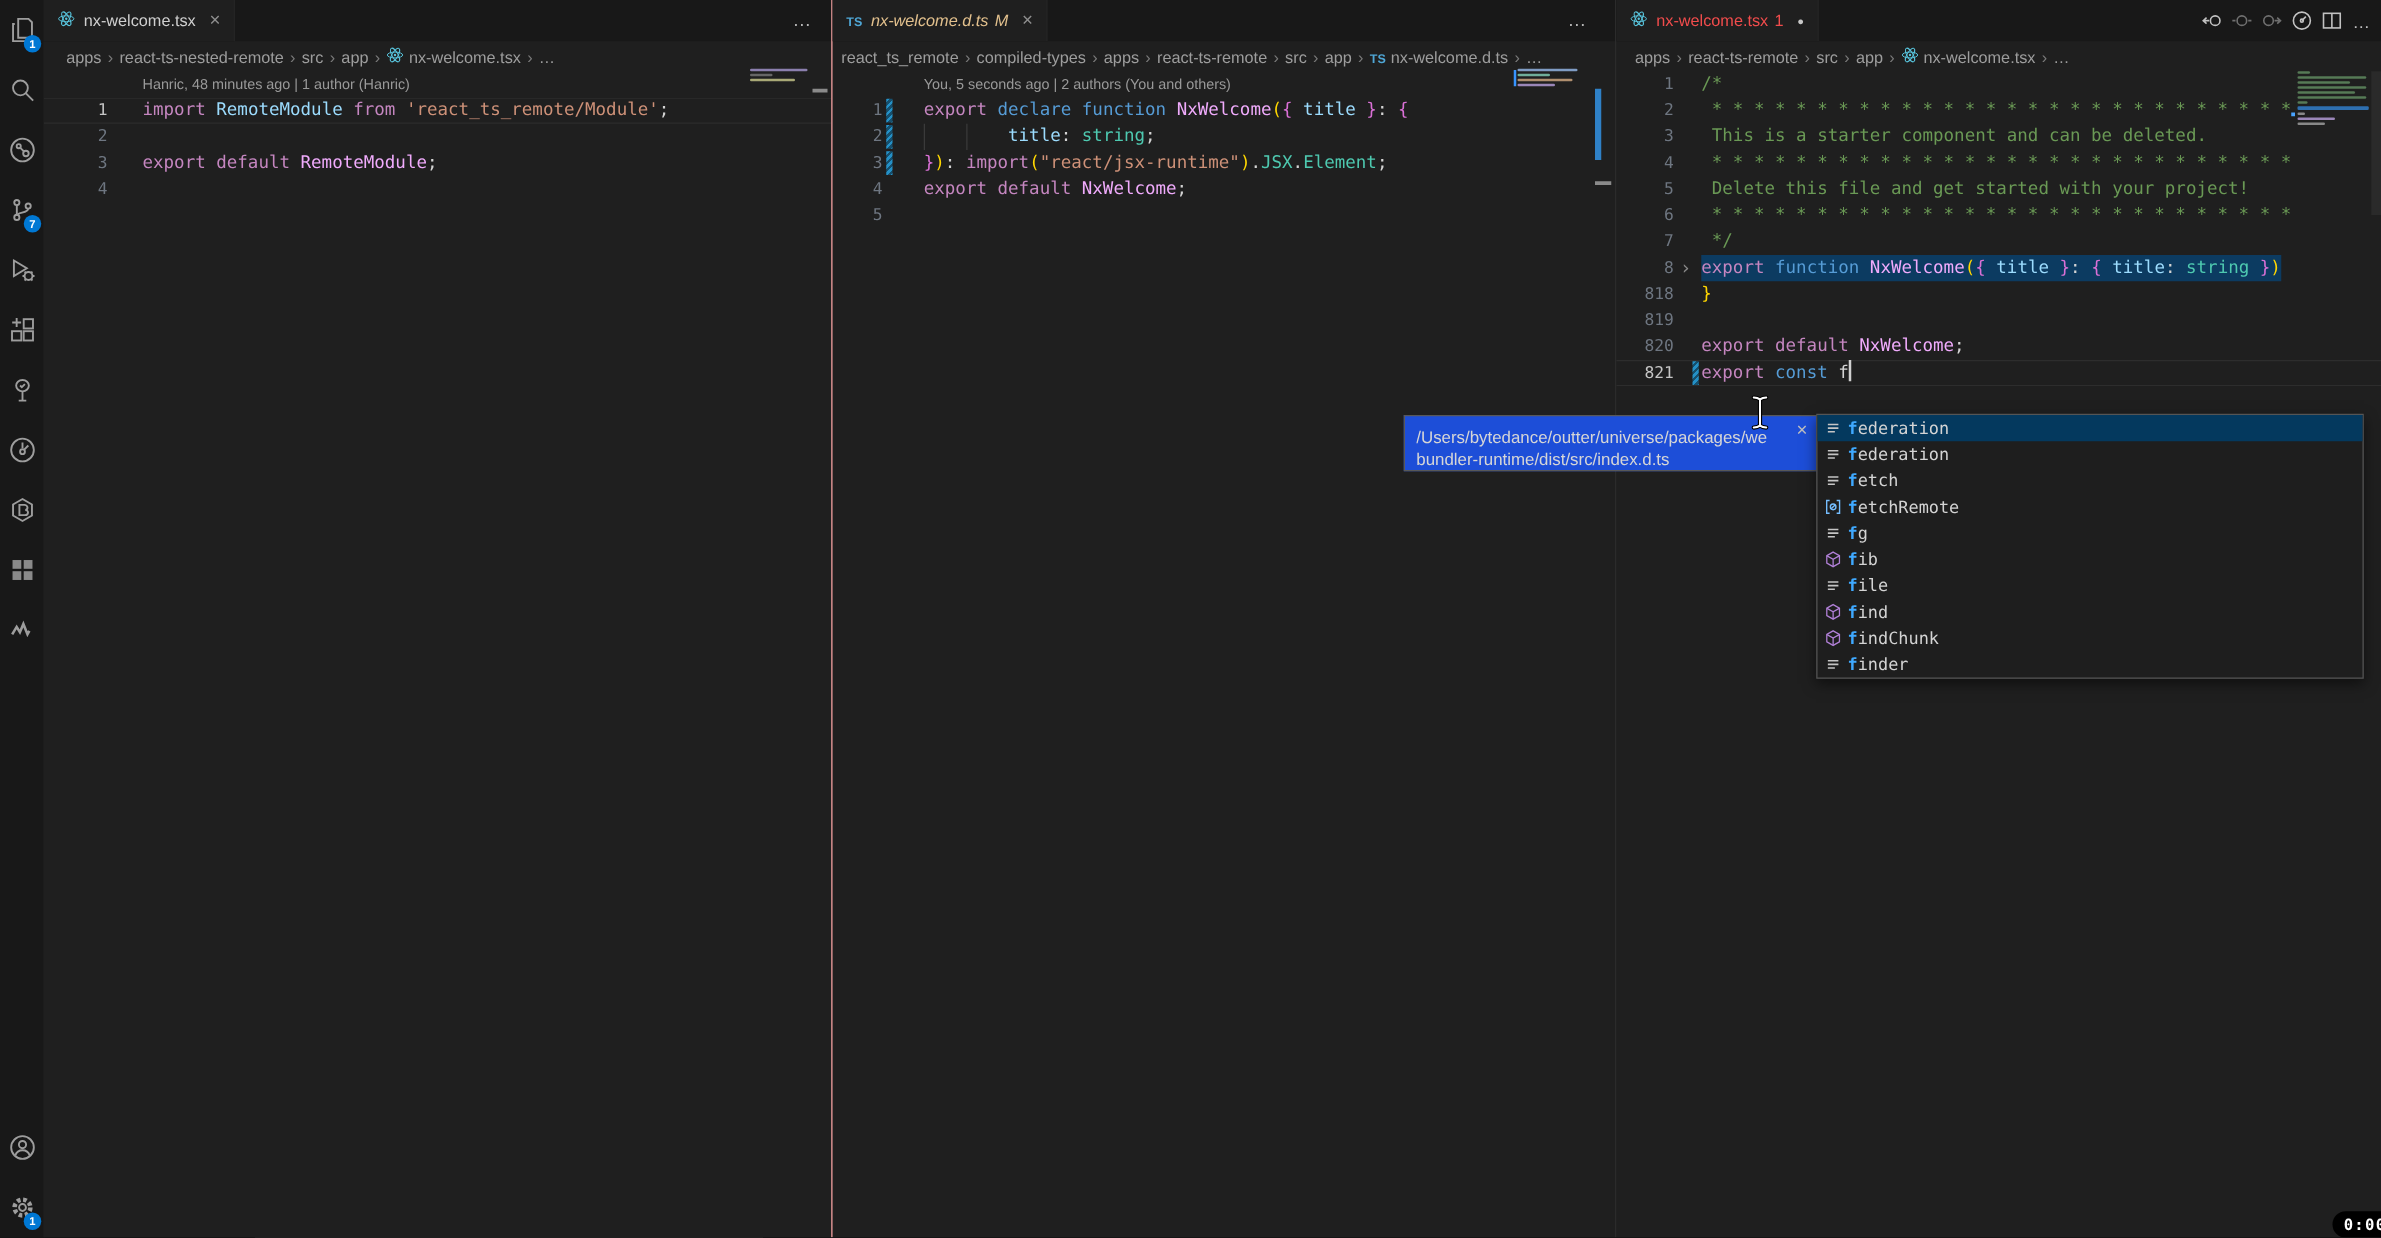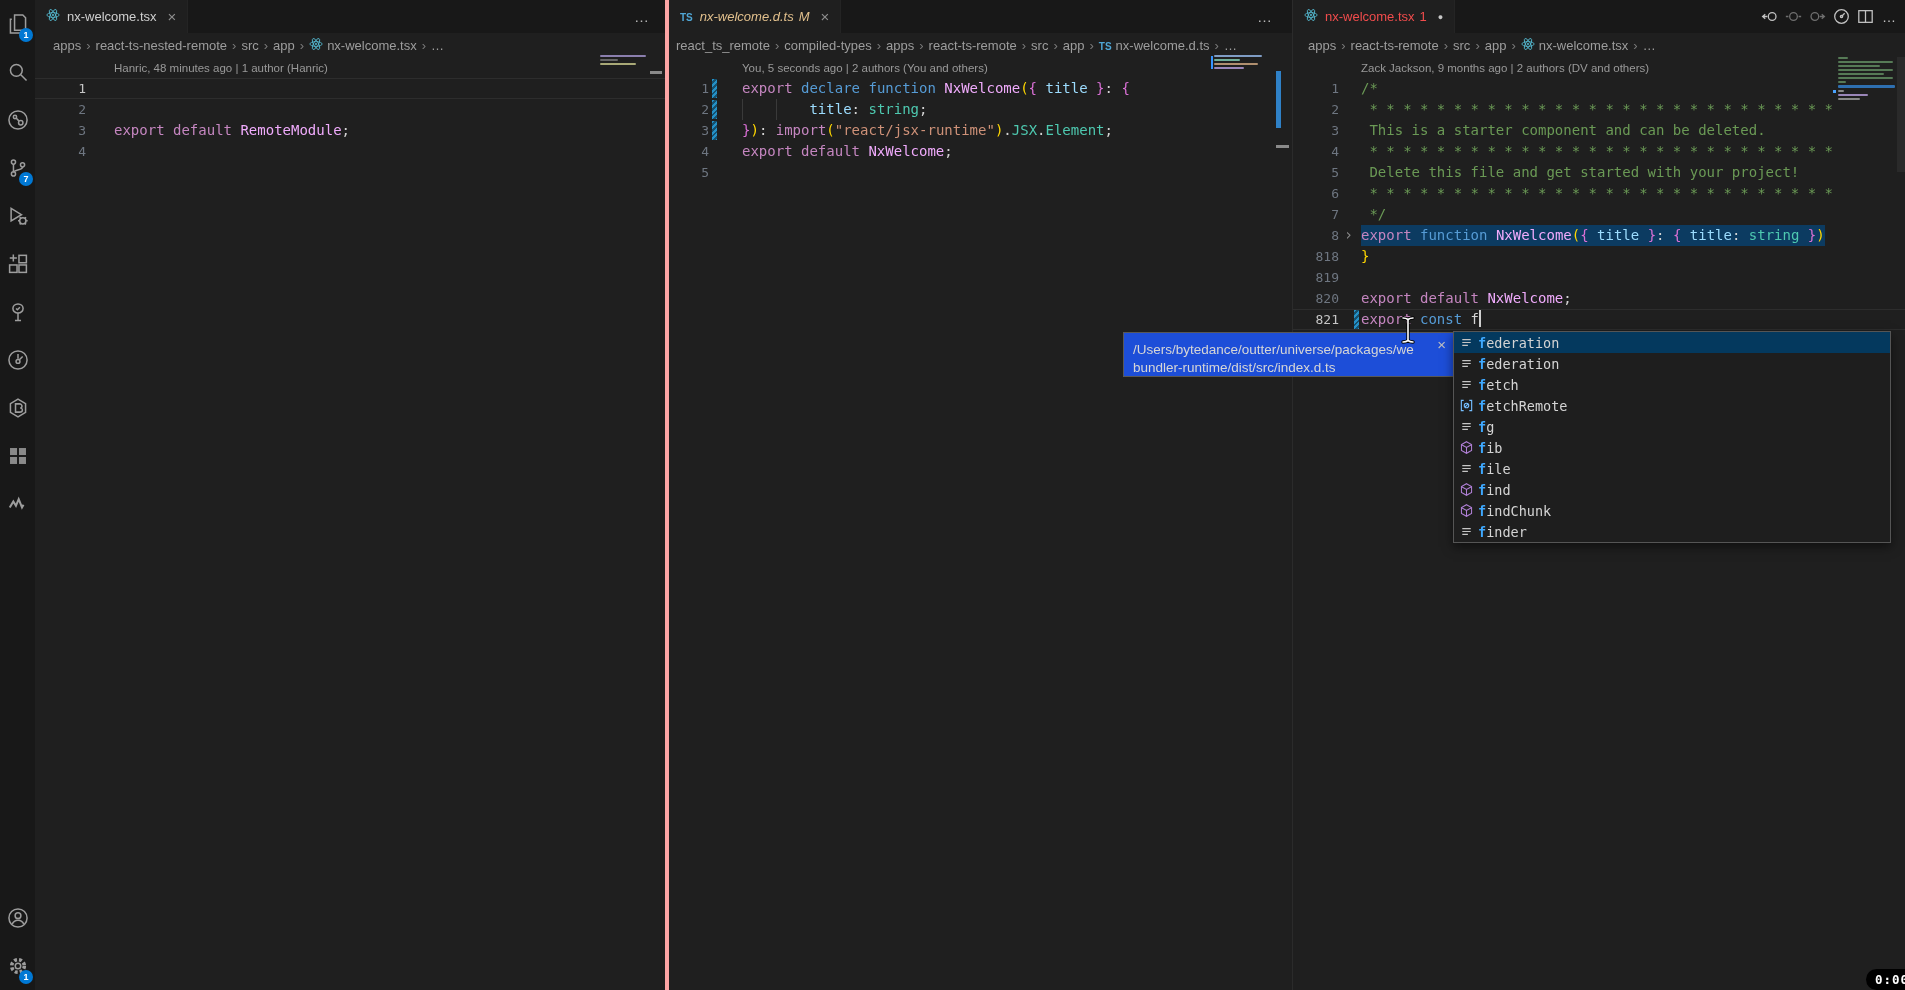--- a/index.html
+++ b/index.html
@@ -9,21 +9,21 @@
   #activitybar{position:absolute;left:0;top:0;width:35px;height:990px;background:#181818;
                border-right:1px solid #2b2b2b;display:flex;flex-direction:column;align-items:center;}
   .ab-icon{position:relative;width:35px;height:48px;display:flex;align-items:center;justify-content:center;cursor:pointer;}
   .ab-icon svg{stroke:#9d9d9d;fill:none;stroke-width:1.1;}
   .ab-spacer{flex:1;}
   .badge{position:absolute;right:2px;bottom:6px;min-width:14px;height:14px;border-radius:8px;background:#0078d4;
          color:#fff;font-size:9px;line-height:14px;text-align:center;font-weight:700;padding:0 2px;box-sizing:border-box;}
   
   .group{position:absolute;top:0;bottom:0;background:#1f1f1f;overflow:hidden;}
   #g1{left:35px;width:630px;}
-  #g2{left:665px;width:627px;border-left:4px solid #fca5a5;}
+  #g2{left:665px;width:627px;border-left:1px solid #fca5a5;}
   #g3{left:1292px;width:613px;border-left:1px solid #2b2b2b;}
   .tabbar{height:33px;background:#181818;display:flex;align-items:stretch;position:relative;}
   .tab{display:flex;align-items:center;gap:7px;padding:0 11px;background:#1f1f1f;border-right:1px solid #242424;font-size:13px;cursor:pointer;}
   .tab .label{color:#cfcfcf;}
   .tab.italic .label,.tab.italic .suffix{font-style:italic;}
   .tab .suffix{margin-left:-2px;}
   .tab .close{color:#8f8f8f;font-size:15px;margin-left:4px;cursor:pointer;}
   .tab .dirty{color:#c8c8c8;font-size:9px;margin-left:4px;}
   .lbl-modified .label,.lbl-modified .suffix{color:#e2c08d;}
   .lbl-error .label,.lbl-error .suffix{color:#f14c4c;}
@@ -217,20 +217,21 @@
             </g>
           </svg></span>
         <span class="part">nx-welcome.tsx</span>
         <span class="sep">›</span>
         <span class="part">…</span>
       </div>
       <div class="codearea">
         <div class="codelens">Hanric, 48 minutes ago | 1 author (Hanric)</div>
         <div class="line active">
           <span class="ln">1</span>
+          <span class="code"><span class="tk-kw">import </span><span class="tk-var">RemoteModule </span><span class="tk-kw">from </span><span class="tk-str">'react_ts_remote/Module'</span><span class="tk-wh">;</span></span>
         </div>
         <div class="line">
           <span class="ln">2</span>
           <span class="code"></span>
         </div>
         <div class="line">
           <span class="ln">3</span>
           <span class="code"><span class="tk-kw">export default </span><span class="tk-fn">RemoteModule</span><span class="tk-wh">;</span></span>
         </div>
         <div class="line">
@@ -361,21 +362,20 @@
               <ellipse cx="8" cy="8" rx="7" ry="2.7" transform="rotate(60 8 8)"></ellipse>
               <ellipse cx="8" cy="8" rx="7" ry="2.7" transform="rotate(120 8 8)"></ellipse>
               <circle cx="8" cy="8" r="1.1" fill="#58c4dc" stroke="none"></circle>
             </g>
           </svg></span>
         <span class="part">nx-welcome.tsx</span>
         <span class="sep">›</span>
         <span class="part">…</span>
       </div>
       <div class="codearea">
-        <div class="codelens">Zack Jackson, 9 months ago | 2 authors (DV and others)</div>
         <div class="line">
           <span class="ln">1</span>
           <span class="code"><span class="tk-cm">/*</span></span>
         </div>
         <div class="line">
           <span class="ln">2</span>
           <span class="code"><span class="tk-cm"> * * * * * * * * * * * * * * * * * * * * * * * * * * * *</span></span>
         </div>
         <div class="line">
           <span class="ln">3</span>

